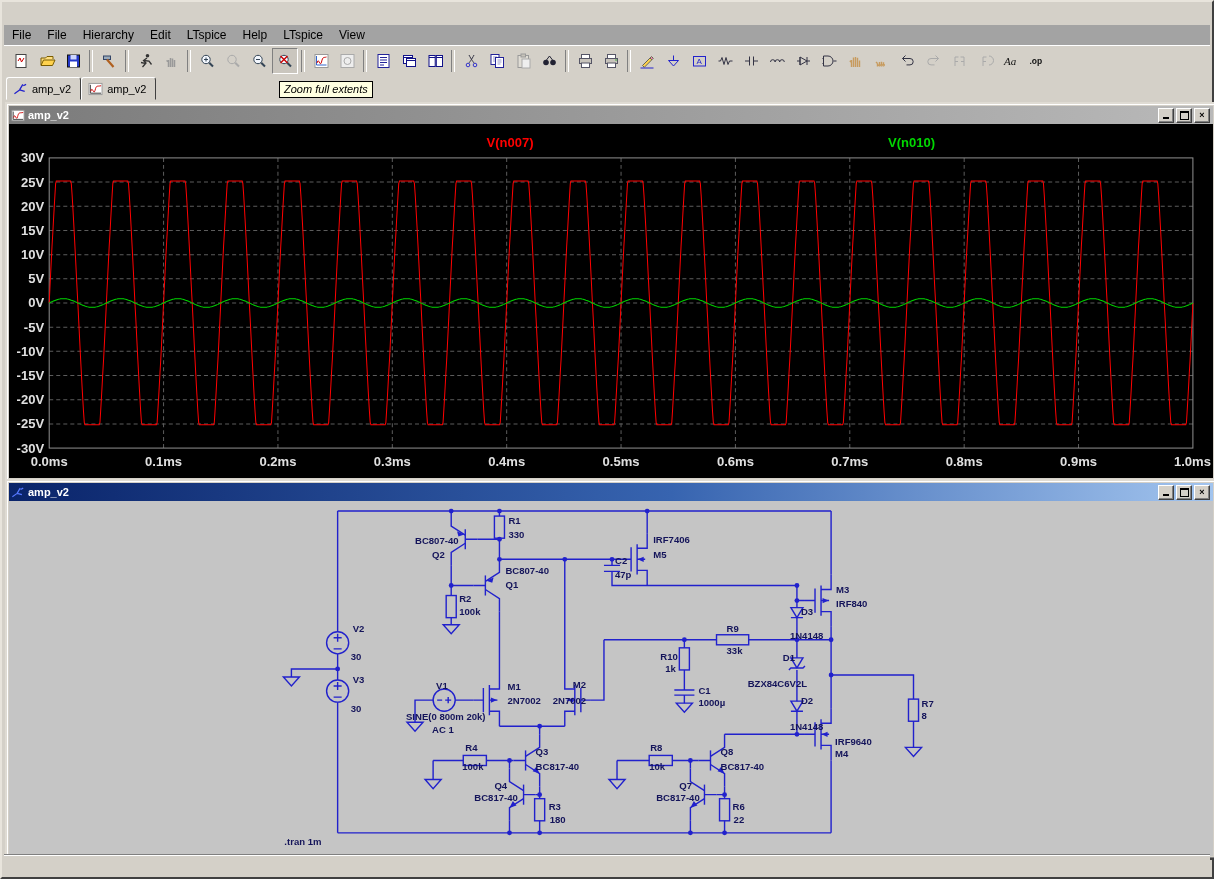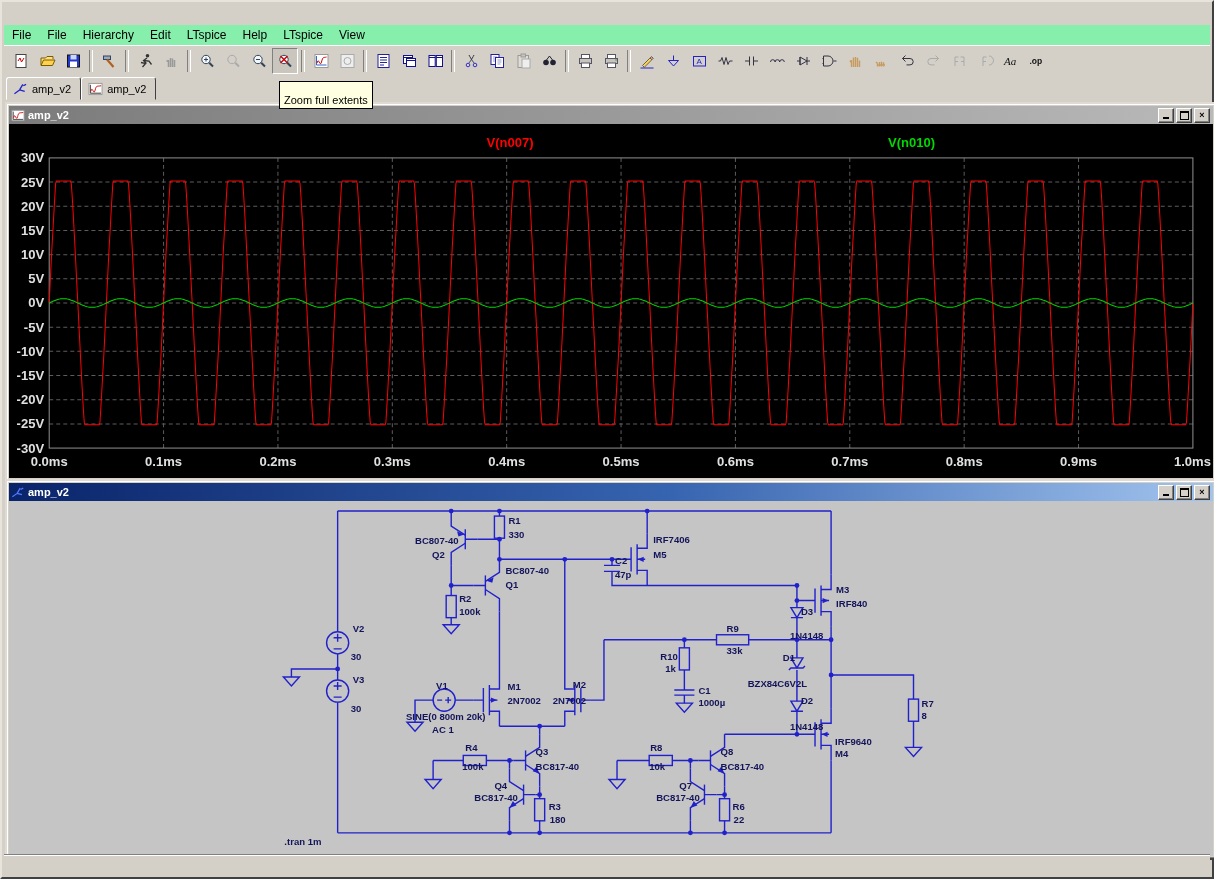--- a/index.html
+++ b/index.html
@@ -14,37 +14,37 @@
   .wbtns{margin-left:auto;display:flex;gap:2px;padding-right:3px;}
   .wbtn{width:17px;height:15px;background:#d4d0c8;border:1px solid;border-color:#fff #404040 #404040 #fff;
     box-shadow:inset -1px -1px 0 #808080;display:flex;align-items:center;justify-content:center;
     font-size:10px;font-weight:bold;color:#000;line-height:1;}
   .wbtn.sm{width:14px;height:13px;font-size:9px;}
   .glyph-min{width:7px;height:2px;background:#000;margin-top:7px;}
   .glyph-min.sm{margin-top:5px;width:6px;}
   .glyph-max{width:8px;height:7px;border:1px solid #000;border-top-width:2px;}
   .glyph-max.sm{width:7px;height:6px;}
   
-  .menubar{position:absolute;left:2px;top:23px;right:2px;height:20px;background:#86efac;
+  .menubar{position:absolute;left:2px;top:23px;right:2px;height:20px;background:#a3a3a3;
     display:flex;align-items:center;font-size:12px;color:#000;}
   .menuitem{padding:2px 8px;}
   
   .toolbar{position:absolute;left:2px;top:43px;right:2px;height:30px;background:#d4d0c8;
     border-top:1px solid #fff;display:flex;align-items:center;padding-left:4px;}
   .tbtn{width:24px;height:24px;display:flex;align-items:center;justify-content:center;border:1px solid transparent;}
   .tbtn svg{width:17px;height:16px;}
   .tbtn.pressed{border-color:#808080 #fff #fff #808080;background:#cac6be;}
   .tsep{width:2px;height:22px;margin:0 3px;border-left:1px solid #808080;border-right:1px solid #fff;}
   
   .tabbar{position:absolute;left:2px;top:73px;right:2px;height:25px;background:#d4d0c8;display:flex;align-items:flex-end;padding-left:2px;}
   .tab{height:21px;display:flex;align-items:center;gap:4px;padding:0 9px 0 6px;font-size:11px;
     border:1px solid;border-color:#fff #404040 #d4d0c8 #fff;border-radius:3px 3px 0 0;background:#d4d0c8;}
   .tab svg{width:15px;height:14px;}
   .tooltip{position:absolute;left:277px;top:79px;background:#ffffe1;border:1px solid #000;
-    font-size:11px;padding:12px 4px 2px 4px;z-index:50;color:#000;}
+    font-size:11px;padding:1px 4px 2px 4px;z-index:50;color:#000;font-style:italic;}
   
   .childwin{position:absolute;background:#d4d0c8;border:2px solid;border-color:#dfdbd3 #404040 #404040 #dfdbd3;
     box-shadow:inset 1px 1px 0 #fff, inset -1px -1px 0 #808080;}
   .ctitle{height:18px;margin:2px;display:flex;align-items:center;color:#fff;font-size:11px;font-weight:bold;gap:3px;padding-left:2px;}
   .ctitle.inactive{background:linear-gradient(to right,#7b7b7b,#b9b9b9);}
   .ctitle.active{background:linear-gradient(to right,#0a246a 0%,#3764b0 55%,#a2c4ee 100%);}
   .ctitle svg{width:14px;height:13px;}
   .ccontent{position:absolute;left:2px;right:2px;bottom:2px;top:20px;}
   #wave-window{left:3px;top:100px;width:1208px;height:376px;}
   #schem-window{left:3px;top:477px;width:1208px;height:377px;}

